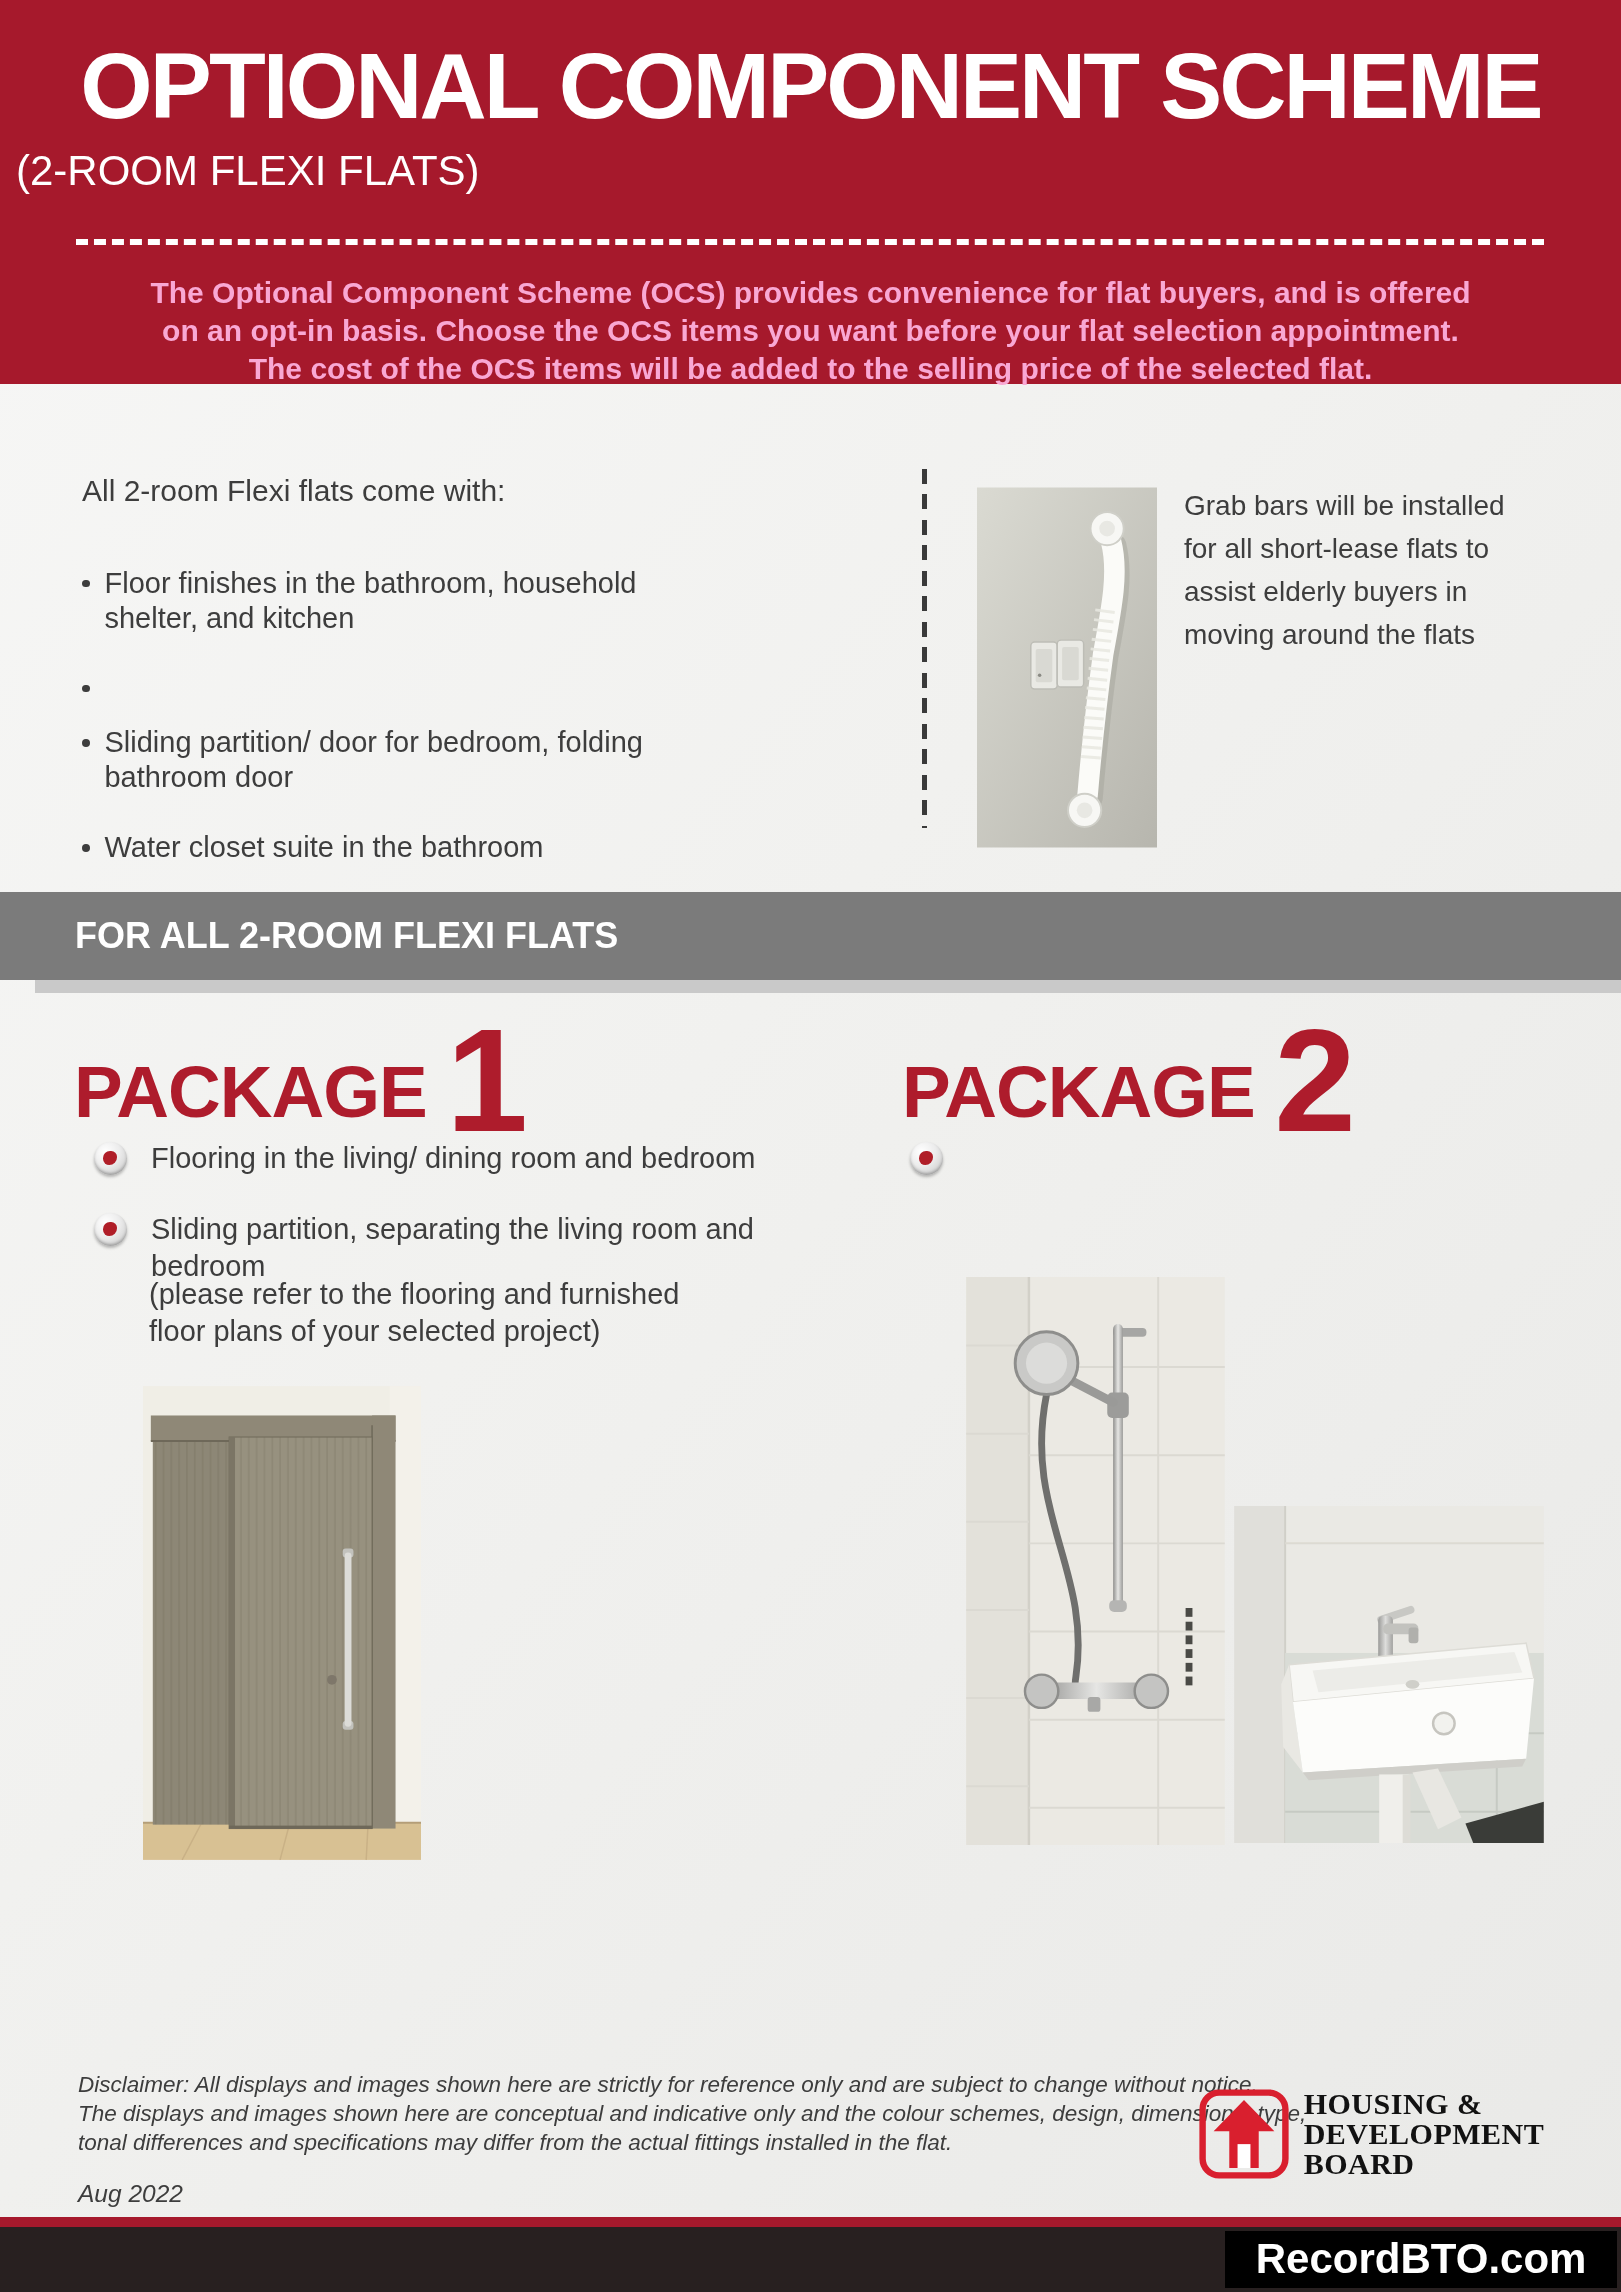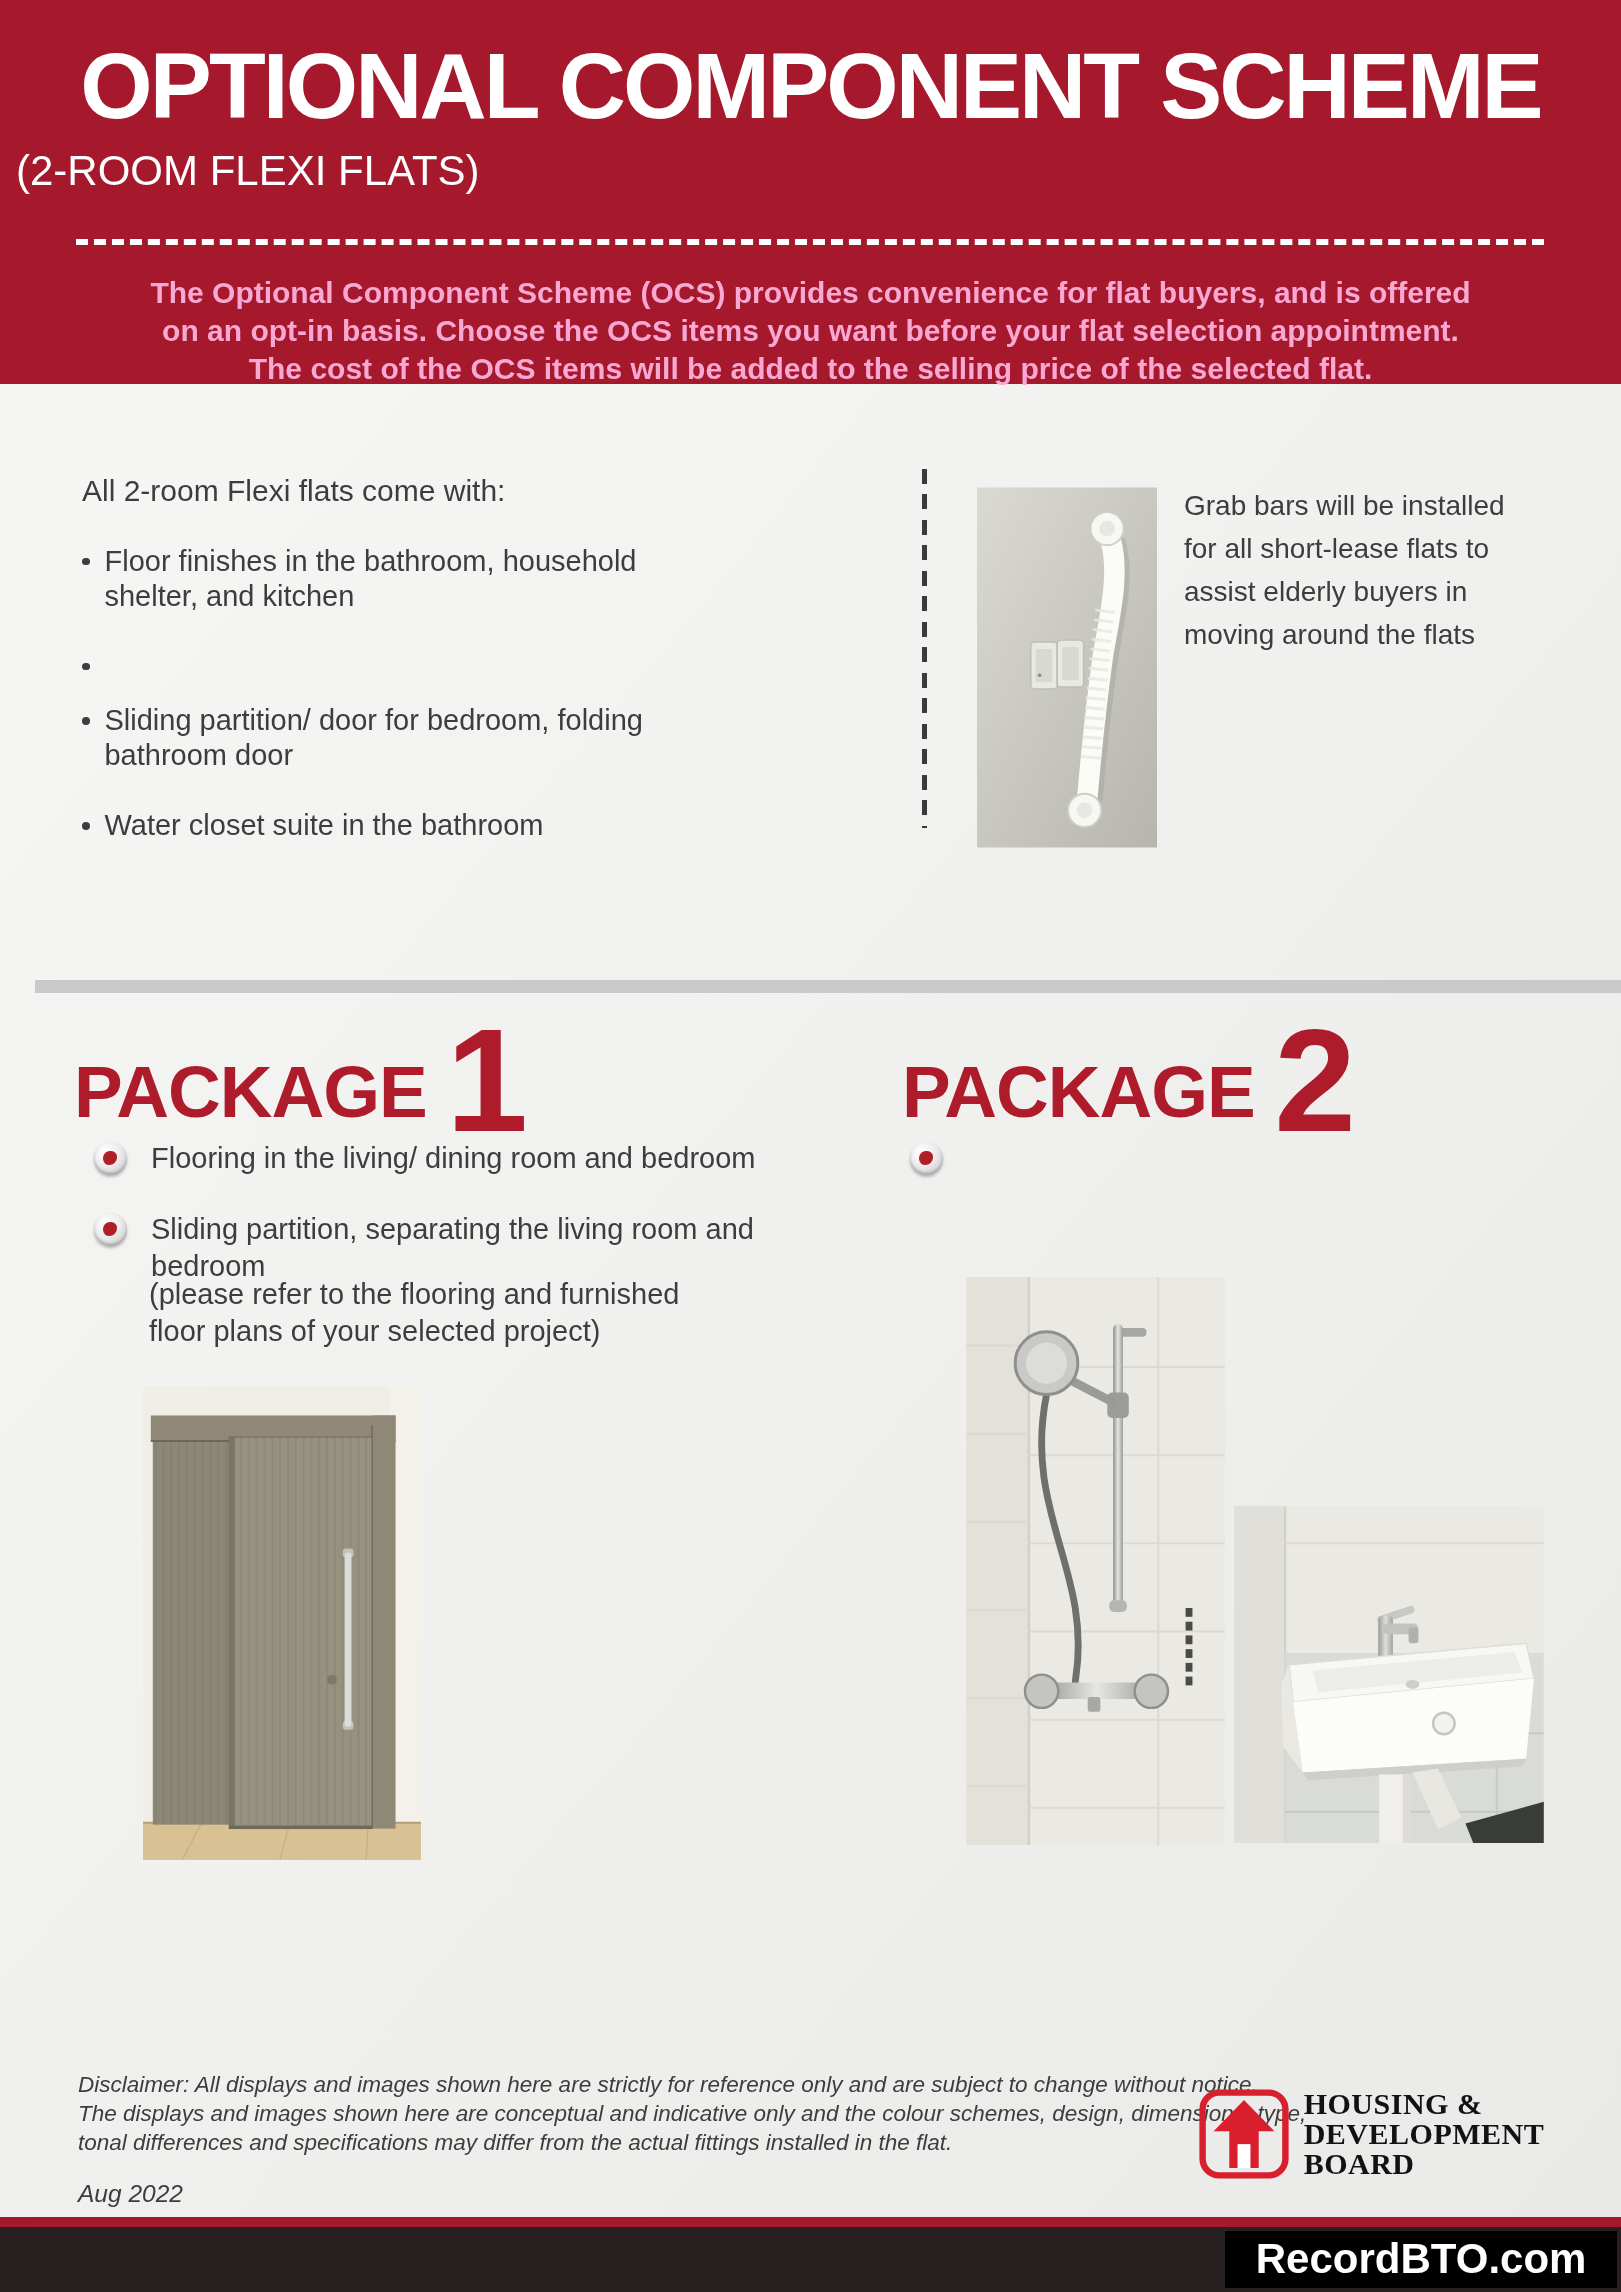--- a/index.html
+++ b/index.html
@@ -14,21 +14,21 @@
   .hdr-title { position:absolute; top:33px; left:0; width:100%; text-align:center;
     color:#fff; font-size:93px; font-weight:bold; letter-spacing:-2.9px; }
   .hdr-subtitle { position:absolute; top:147px; left:16px; width:100%; text-align:left;
     color:#fff; font-size:42px; font-weight:normal; letter-spacing:0; }
   .hdr-dash { position:absolute; top:239px; left:76px; width:1468px; height:0;
     border-top:6.9px dashed #ffffff; }
   .hdr-intro { position:absolute; top:274px; left:0; width:100%; text-align:center;
     color:#f9a8d4; font-size:30px; font-weight:bold; line-height:38px; }
   
   .std { position:absolute; left:82px; top:474px; width:652px; }
-  .std-heading { font-size:30px; margin-bottom:36px; }
+  .std-heading { font-size:30px; margin-bottom:58px; }
   .std-li { display:flex; gap:14.7px; margin-bottom:27.4px; font-size:29px; line-height:35px; }
   .dot { flex:0 0 auto; width:7.8px; height:7.8px; margin-top:13.7px; border-radius:50%; background:#3d3d3d; }
   .vdash { position:absolute; left:922px; top:469px; height:359px; width:4.9px;
     background:repeating-linear-gradient(#3a3a3a 0 14.7px, transparent 14.7px 25.5px); }
   .photo { position:absolute; }
   .photo svg { display:block; width:100%; height:100%; }
   .photo-grab  { left:977px;  top:487px;  width:180px; height:361px; }
   .grab-note { position:absolute; left:1184px; top:484px; width:345px;
     font-size:28px; line-height:43px; }
   
@@ -125,20 +125,21 @@
       <path d="M137,55 C145,86 138,122 129,170 C121,228 117,268 113,315" fill="none" stroke="#fbfbf8" stroke-width="21" stroke-linecap="round"></path>
       <path d="M131,125 C125,170 120,226 116,282" fill="none" stroke="#e7e7e1" stroke-width="20" stroke-dasharray="3 7" opacity="0.85"></path>
       <circle cx="133" cy="42" r="17" fill="#f7f7f4" stroke="#cfcfc8" stroke-width="2"></circle>
       <circle cx="133" cy="42" r="8" fill="#e8e8e3"></circle>
       <circle cx="110" cy="330" r="17" fill="#f7f7f4" stroke="#cfcfc8" stroke-width="2"></circle>
       <circle cx="110" cy="330" r="8" fill="#e8e8e3"></circle>
     </svg>
   </div>
   <div class="grab-note">Grab bars will be installed for all short-lease flats to assist elderly buyers in moving around the flats</div>
 
+  <div class="banner">FOR ALL 2-ROOM FLEXI FLATS</div>
   <div class="banner-strip"></div>
 
   <div class="pkg-title p1">
     <span class="pkg-word">PACKAGE</span>
     <span class="pkg-num">1</span>
   </div>
   <div class="pkg-item p1-i1">
     <span class="radio"></span>
     <span class="txt">Flooring in the living/ dining room and bedroom</span>
   </div>

